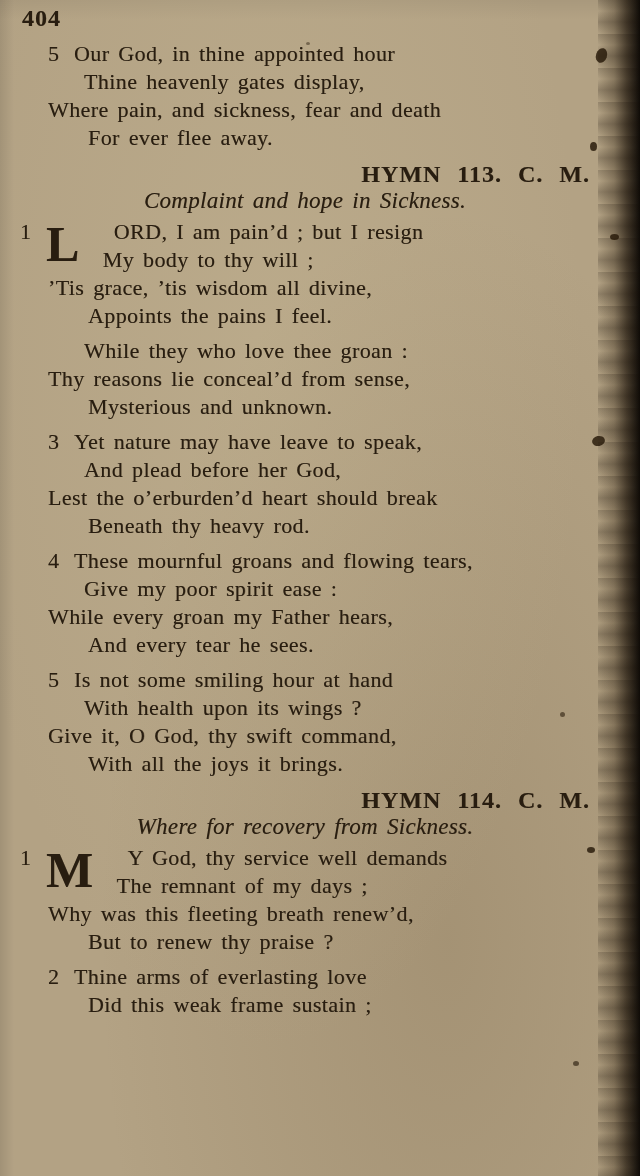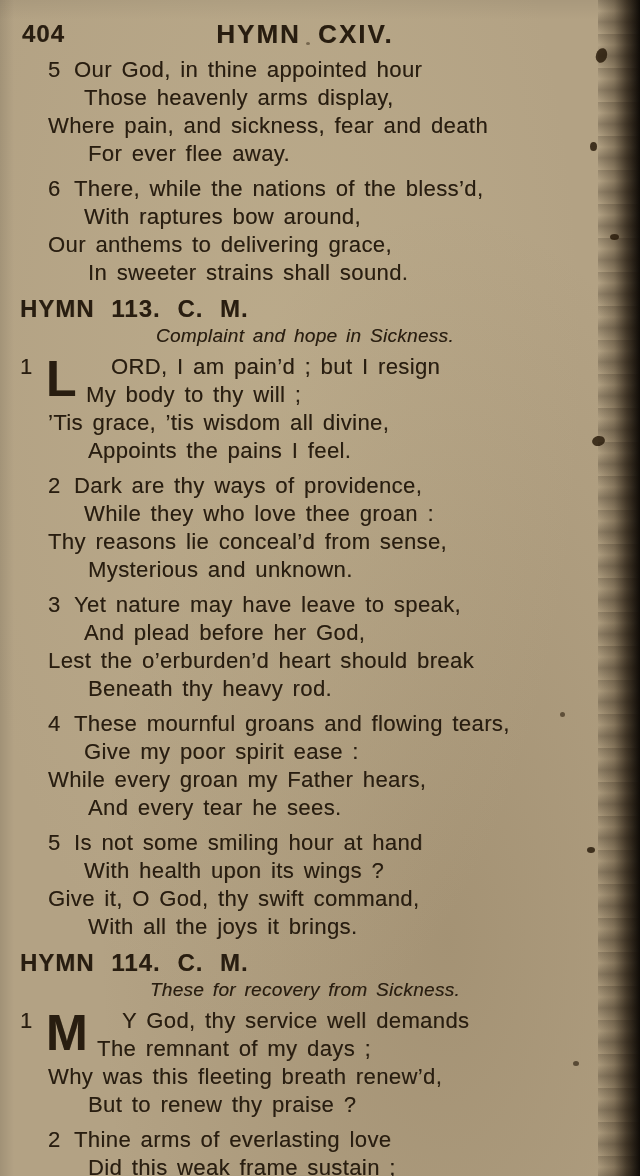--- a/index.html
+++ b/index.html
@@ -1,22 +1,22 @@
 <!DOCTYPE html>
 <html><head>
 <meta charset="utf-8">
 <style>
   html,body { margin:0; padding:0; background:#6b5c42; }
   .page {
     position:relative;
     width:640px; height:1176px;
     overflow:hidden;
     box-sizing:border-box;
-    padding:18px 50px 0 20px;
-    font-family:Liberation Sans, sans-serif;
+    padding:2px 50px 0 20px;
+    font-family:Liberation Serif, serif;
     color:#281d10;
     background:
       radial-gradient(ellipse at 42% 30%, rgba(200,185,150,0.35) 0%, rgba(0,0,0,0) 60%),
       radial-gradient(ellipse at 70% 80%, rgba(120,100,70,0.25) 0%, rgba(0,0,0,0) 55%),
       linear-gradient(to right, rgba(0,0,0,0.10) 0px, rgba(0,0,0,0) 14px),
       linear-gradient(to bottom, rgba(0,0,0,0.06) 0px, rgba(0,0,0,0) 20px),
       #b3a284;
     text-shadow: 0.3px 0.3px 0.6px rgba(40,28,12,0.45);
     letter-spacing:0.4px;
     word-spacing:3px;
@@ -51,56 +51,47 @@
   .line { line-height:28px; white-space:nowrap;margin-left:28px; }
   .vnum { display:inline-block; width:26px; }
   .l2 { margin-left:64px; }
   .l3 { }
   .l4 { margin-left:68px; }
 
   .dcrow { display:flex; align-items:flex-start; }
   .dcrow .vnum { flex:0 0 26px; width:26px; line-height:28px; }
   .dropcap { font-size:50px; line-height:50px; font-weight:bold; margin:1px 6px 0 0; }
   .dclines { flex:1; }
-  .dclines .line + .line { margin-left:3px; }
+  .dclines .line + .line { margin-left:17px; }
 
-  .hymn-title { text-align:left; font-size:24px; font-weight:bold;
+  .hymn-title { text-align:right; font-size:24px; font-weight:bold;
                 letter-spacing:1px; word-spacing:9px; line-height:30px; margin:5px 0 0 0; }
-  .hymn-sub   { text-align:center; font-size:19px; font-style:italic;
+  .hymn-sub   { text-align:center; font-size:23px; font-style:italic;
                 line-height:24px; margin:0 0 5px 0; letter-spacing:0.3px; }
 </style>
 </head>
 <body>
 
 <div class="page">
 
   <div class="page-header">
     <span class="pagenum">404</span>
-    <span class="running-title">HYMN CXIV.</span>
   </div>
 
   <div class="section">
 
     <div class="verse">
       <div class="line l1">
         <span class="vnum">5</span><span>Our God, in thine appointed hour</span>
       </div>
-      <div class="line l2">Those heavenly arms display,</div>
+      <div class="line l2">Thine heavenly gates display,</div>
       <div class="line l3">Where pain, and sickness, fear and death</div>
       <div class="line l4">For ever flee away.</div>
     </div>
 
-    <div class="verse">
-      <div class="line l1">
-        <span class="vnum">6</span><span>There, while the nations of the bless’d,</span>
-      </div>
-      <div class="line l2">With raptures bow around,</div>
-      <div class="line l3">Our anthems to delivering grace,</div>
-      <div class="line l4">In sweeter strains shall sound.</div>
-    </div>
 
   </div>
 
   <div class="section">
     <div class="hymn-title">HYMN 113. C. M.</div>
     <div class="hymn-sub">Complaint and hope in Sickness.</div>
 
     <div class="verse">
       <div class="dcrow">
         <span class="vnum">1</span>
@@ -108,23 +99,20 @@
         <div class="dclines">
           <div class="line">ORD, I am pain’d ; but I resign</div>
           <div class="line">My body to thy will ;</div>
         </div>
       </div>
       <div class="line l3">’Tis grace, ’tis wisdom all divine,</div>
       <div class="line l4">Appoints the pains I feel.</div>
     </div>
 
     <div class="verse">
-      <div class="line l1">
-        <span class="vnum">2</span><span>Dark are thy ways of providence,</span>
-      </div>
       <div class="line l2">While they who love thee groan :</div>
       <div class="line l3">Thy reasons lie conceal’d from sense,</div>
       <div class="line l4">Mysterious and unknown.</div>
     </div>
 
     <div class="verse">
       <div class="line l1">
         <span class="vnum">3</span><span>Yet nature may have leave to speak,</span>
       </div>
       <div class="line l2">And plead before her God,</div>
@@ -146,21 +134,21 @@
         <span class="vnum">5</span><span>Is not some smiling hour at hand</span>
       </div>
       <div class="line l2">With health upon its wings ?</div>
       <div class="line l3">Give it, O God, thy swift command,</div>
       <div class="line l4">With all the joys it brings.</div>
     </div>
   </div>
 
   <div class="section">
     <div class="hymn-title">HYMN 114. C. M.</div>
-    <div class="hymn-sub">These for recovery from Sickness.</div>
+    <div class="hymn-sub">Where for recovery from Sickness.</div>
 
     <div class="verse">
       <div class="dcrow">
         <span class="vnum">1</span>
         <span class="dropcap">M</span>
         <div class="dclines">
           <div class="line">Y God, thy service well demands</div>
           <div class="line">The remnant of my days ;</div>
         </div>
       </div>

